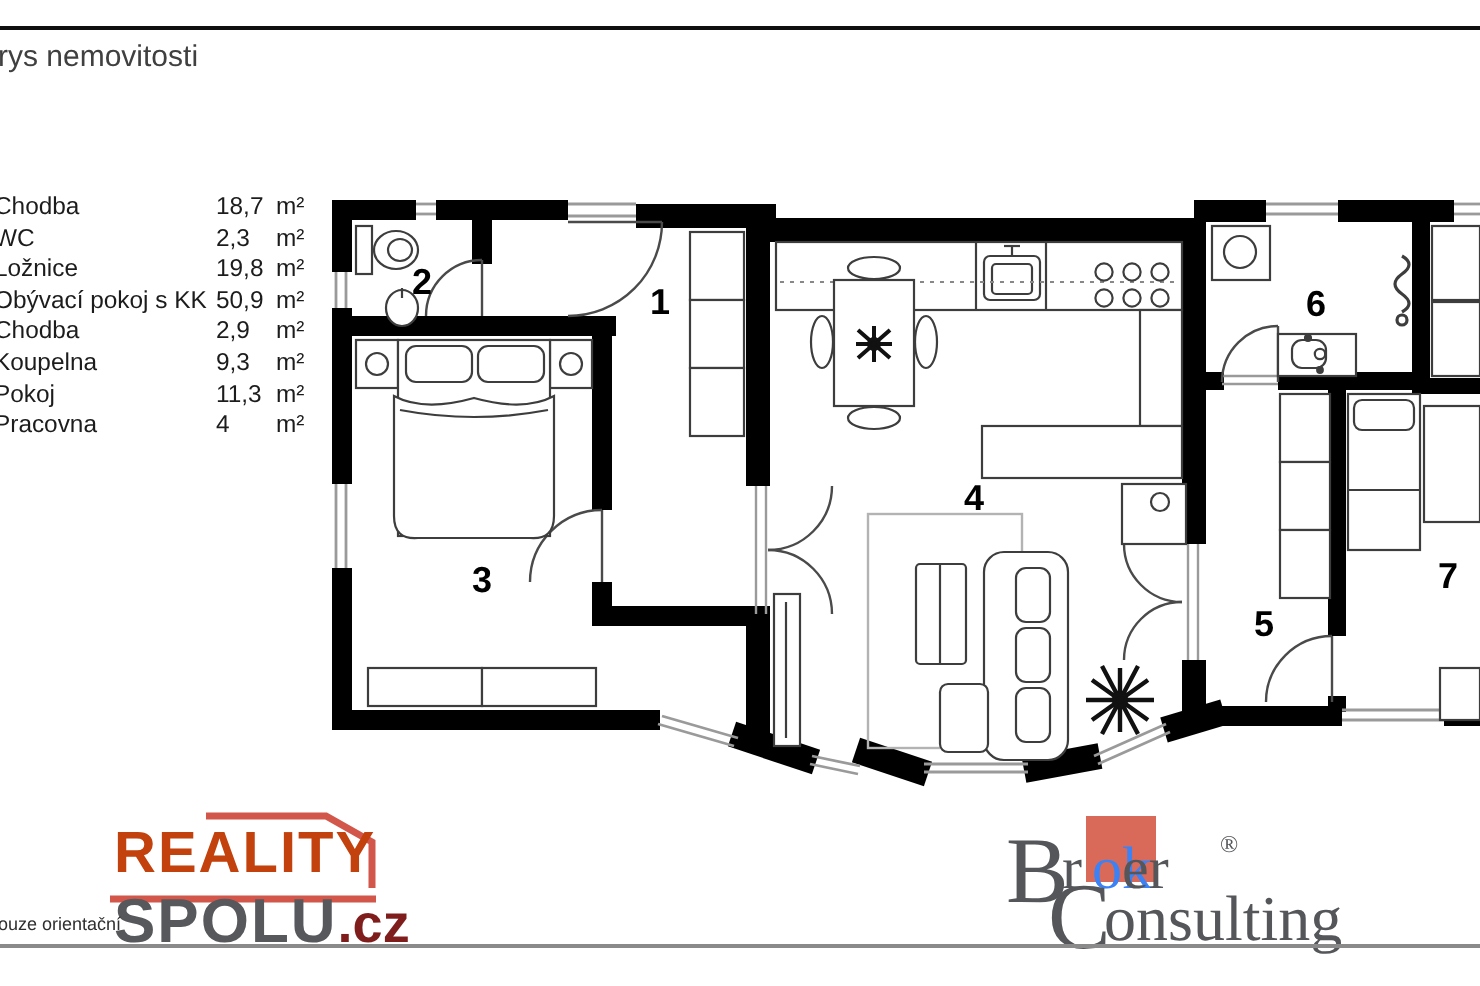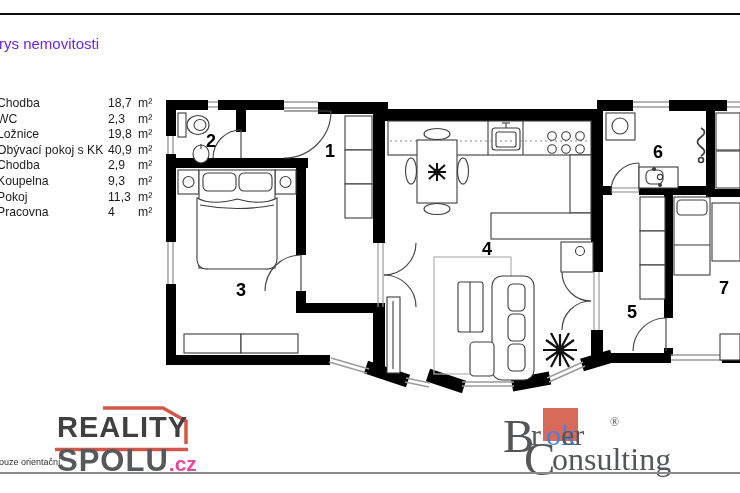--- a/index.html
+++ b/index.html
@@ -2,36 +2,36 @@
 <html><head>
 <meta charset="utf-8">
 <style>
   html,body{margin:0;padding:0}
   body{
     width:740px;height:493px;position:relative;background:#fff;overflow:hidden;
     font-family:"Liberation Sans","DejaVu Sans",sans-serif;color:#1c1c1c;
   }
   .rule-top{position:absolute;left:0;top:13px;width:740px;height:2px;background:#0f0f0f}
   .rule-bottom{position:absolute;left:0;top:472px;width:740px;height:1.5px;background:#8a8a8a}
-  .title{position:absolute;left:-1px;top:35px;font-size:15px;color:#6d28d9;white-space:nowrap}
+  .title{position:absolute;left:-1px;top:20px;font-size:15px;color:#404040;white-space:nowrap}
 
   .legend{position:absolute;left:-3px;top:96px}
   .legend-row{position:relative;width:175px;height:15.6px;line-height:15.6px;font-size:12.2px;white-space:nowrap}
   .l-name{position:absolute;left:0}
   .l-val{position:absolute;left:111px}
   .l-unit{position:absolute;left:141px}
 
   .plan{position:absolute;left:0;top:0;width:740px;height:493px}
 
   
   .rs{position:absolute;left:0;top:400px;width:220px;height:85px}
   .rs svg{position:absolute;left:0;top:0}
-  .rs-word1{position:absolute;left:57px;top:13px;font-size:29px;font-weight:bold;color:#404040;letter-spacing:1px;line-height:1}
+  .rs-word1{position:absolute;left:57px;top:13px;font-size:29px;font-weight:bold;color:#c2410c;letter-spacing:1px;line-height:1}
   .rs-word2{position:absolute;left:57px;top:45px;font-size:31px;font-weight:bold;color:#57585b;letter-spacing:1px;line-height:1}
-  .rs-tld{font-size:21px;color:#ec4899;letter-spacing:0}
+  .rs-tld{font-size:27px;color:#7f1d1d;letter-spacing:0}
   .rs-note{position:absolute;left:-6px;top:457px;font-size:9px;color:#2f2f2f;white-space:nowrap}
 
   
   .bk{position:absolute;left:497px;top:407px;width:230px;height:66px;
       font-family:"Liberation Serif","DejaVu Serif",serif;color:#54565a}
   .bk span{position:absolute;line-height:1}
   .bk-sq{position:absolute;left:46px;top:1px;width:35px;height:33px;background:#d96a59}
   .bk-b{left:6px;top:6px;font-size:47px}
   .bk-r{left:34px;top:13px;font-size:30px}
   .bk-ok{left:49px;top:13px;font-size:30px;color:#3b82f6}
@@ -57,21 +57,21 @@
       <span class="l-val">2,3</span>
       <span class="l-unit">m²</span>
     </div>
   <div class="legend-row">
       <span class="l-name">Ložnice</span>
       <span class="l-val">19,8</span>
       <span class="l-unit">m²</span>
     </div>
   <div class="legend-row">
       <span class="l-name">Obývací pokoj s KK</span>
-      <span class="l-val">40,9</span>
+      <span class="l-val">50,9</span>
       <span class="l-unit">m²</span>
     </div>
   <div class="legend-row">
       <span class="l-name">Chodba</span>
       <span class="l-val">2,9</span>
       <span class="l-unit">m²</span>
     </div>
   <div class="legend-row">
       <span class="l-name">Koupelna</span>
       <span class="l-val">9,3</span>

